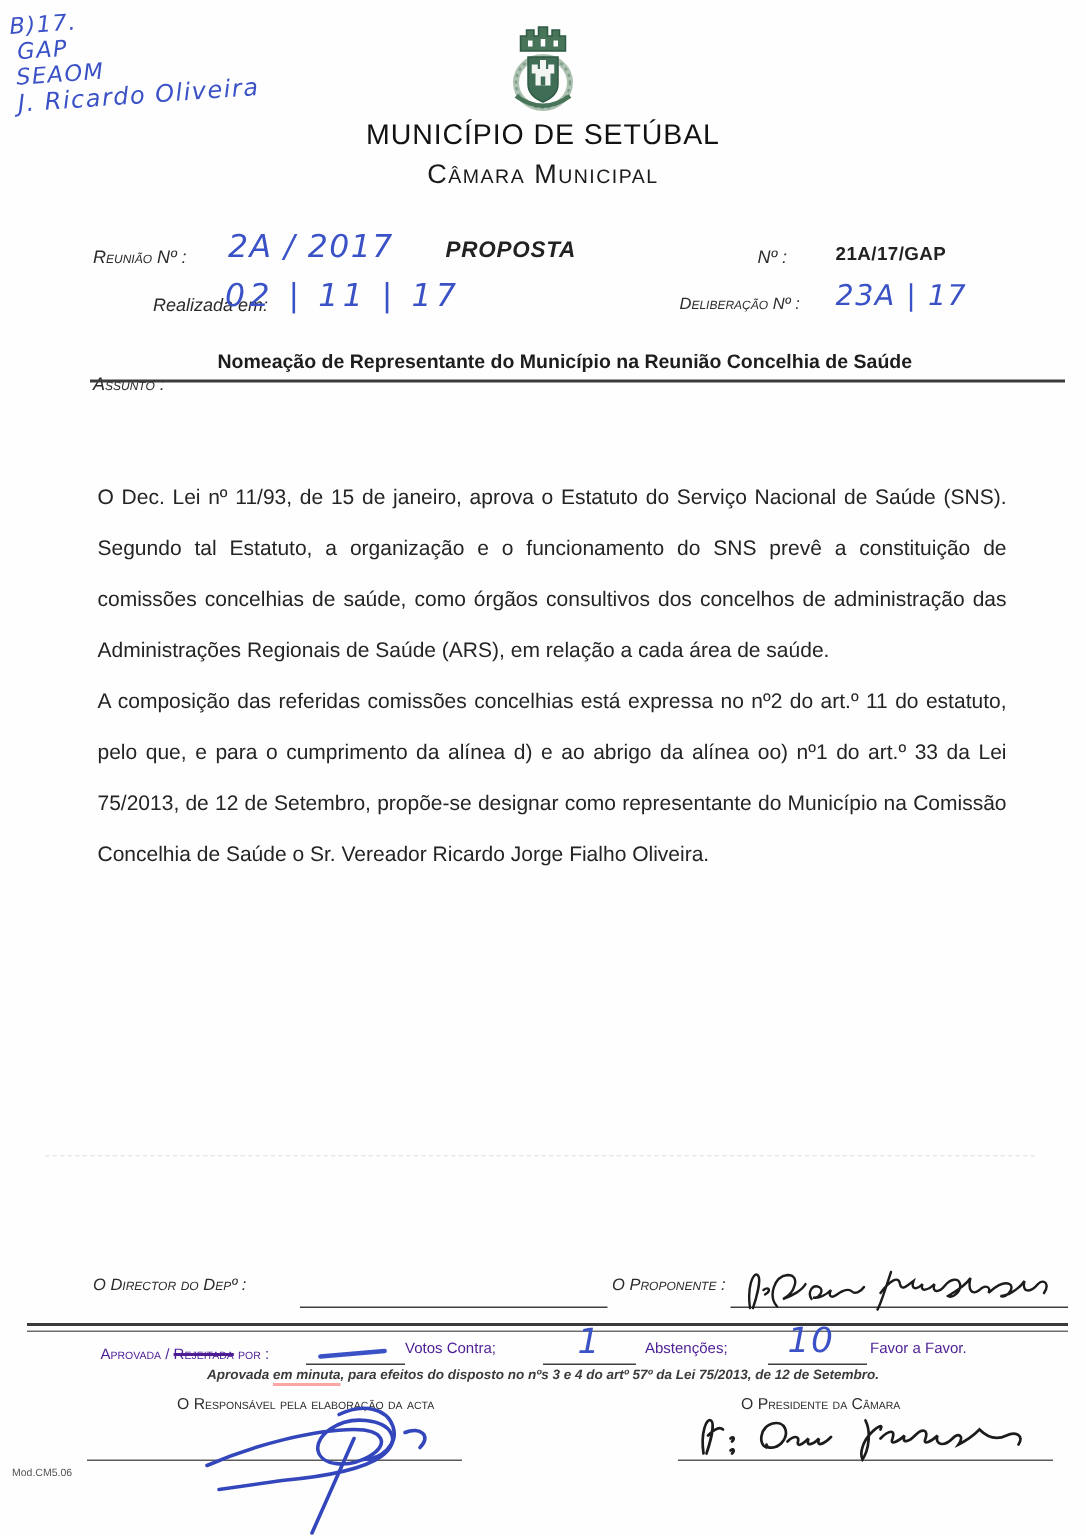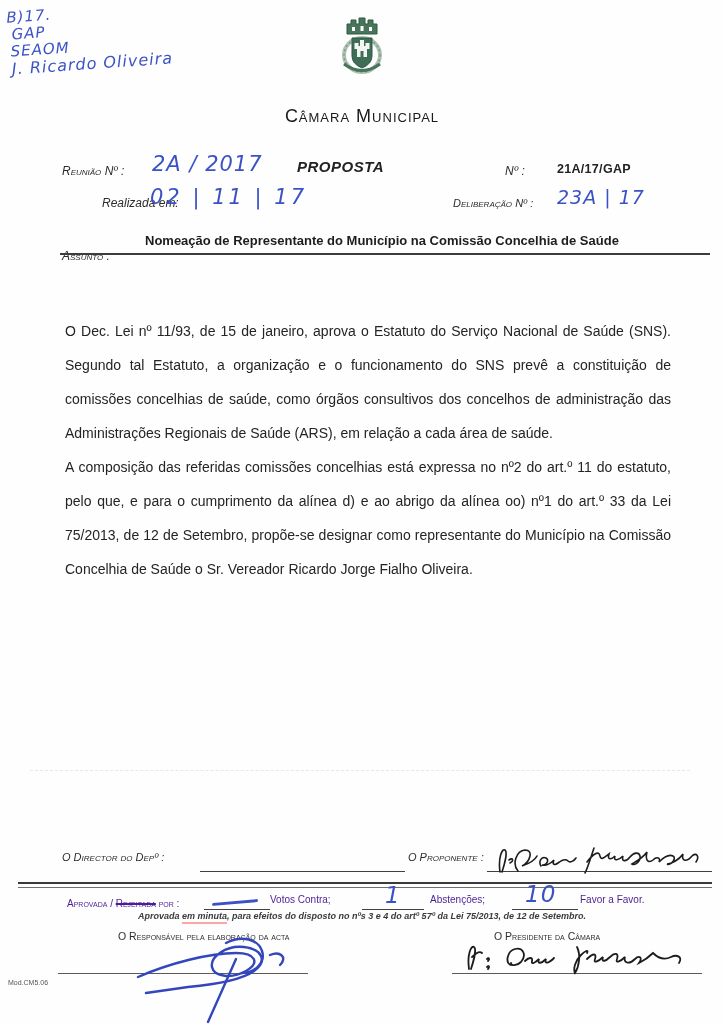--- a/index.html
+++ b/index.html
@@ -67,35 +67,36 @@
       <path d="M14 25 h20 v18 q0 8 -10 12 q-10 -4 -10 -12 z" fill="#3f6d56" stroke="#2f5a44"></path>
       <rect x="19" y="33" width="10" height="11" fill="#f2f5f2"></rect>
       <rect x="16.5" y="30" width="4" height="6" fill="#f2f5f2"></rect>
       <rect x="27.5" y="30" width="4" height="6" fill="#f2f5f2"></rect>
       <rect x="22" y="27" width="4" height="7" fill="#f2f5f2"></rect>
       <rect x="22.5" y="38" width="3" height="6" fill="#3f6d56"></rect>
       <path d="M6 51 q18 13 36 0" stroke="#487459" stroke-width="3" fill="none"></path>
     </svg>
   </div>
 
+  <div class="abs title-mun">MUNICÍPIO DE SETÚBAL</div>
   <div class="abs title-cam">Câmara Municipal</div>
 
   <div class="abs lbl" style="top:164px;left:62px;">Reunião Nº :</div>
   <div class="abs hand" style="top:152px;left:152px;font-size:21px;">2A / 2017</div>
   <div class="abs proposta">PROPOSTA</div>
   <div class="abs lbl" style="top:164px;left:505px;">Nº :</div>
   <div class="abs numero-val">21A/17/GAP</div>
 
   <div class="abs lbl-plain" style="top:196px;left:62px;margin-left:40px;">Realizada em:</div>
   <div class="abs hand" style="top:185px;left:150px;font-size:21px;letter-spacing:3px;">02 | 11 | 17</div>
   <div class="abs lbl" style="top:197px;left:453px;font-size:11px;">Deliberação Nº :</div>
   <div class="abs hand" style="top:186px;left:557px;font-size:19px;">23A | 17</div>
 
   <div class="abs lbl" style="top:235px;left:62px;margin-top:14px;">Assunto :</div>
-  <div class="abs assunto-val">Nomeação de Representante do Município na Comissão Concelhia de Saúde</div>
+  <div class="abs assunto-val">Nomeação de Representante do Município na Reunião Concelhia de Saúde</div>
 
   <div class="abs divider"></div>
 
   <div class="abs para" style="top:314px;">O Dec. Lei nº 11/93, de 15 de janeiro, aprova o Estatuto do Serviço Nacional de Saúde (SNS). Segundo tal Estatuto, a organização e o funcionamento do SNS prevê a constituição de comissões concelhias de saúde, como órgãos consultivos dos concelhos de administração das Administrações Regionais de Saúde (ARS), em relação a cada área de saúde.</div>
   <div class="abs para" style="top:450px;">A composição das referidas comissões concelhias está expressa no nº2 do art.º 11 do estatuto, pelo que, e para o cumprimento da alínea d) e ao abrigo da alínea oo) nº1 do art.º 33 da Lei 75/2013, de 12 de Setembro, propõe-se designar como representante do Município na Comissão Concelhia de Saúde o Sr. Vereador Ricardo Jorge Fialho Oliveira.</div>
 
   <div class="abs fold"></div>
 
   <div class="abs lbl" style="top:851px;left:62px;font-size:11px;">O Director do Depº :</div>
   <div class="abs u" style="top:870px;left:200px;width:205px;"></div>

